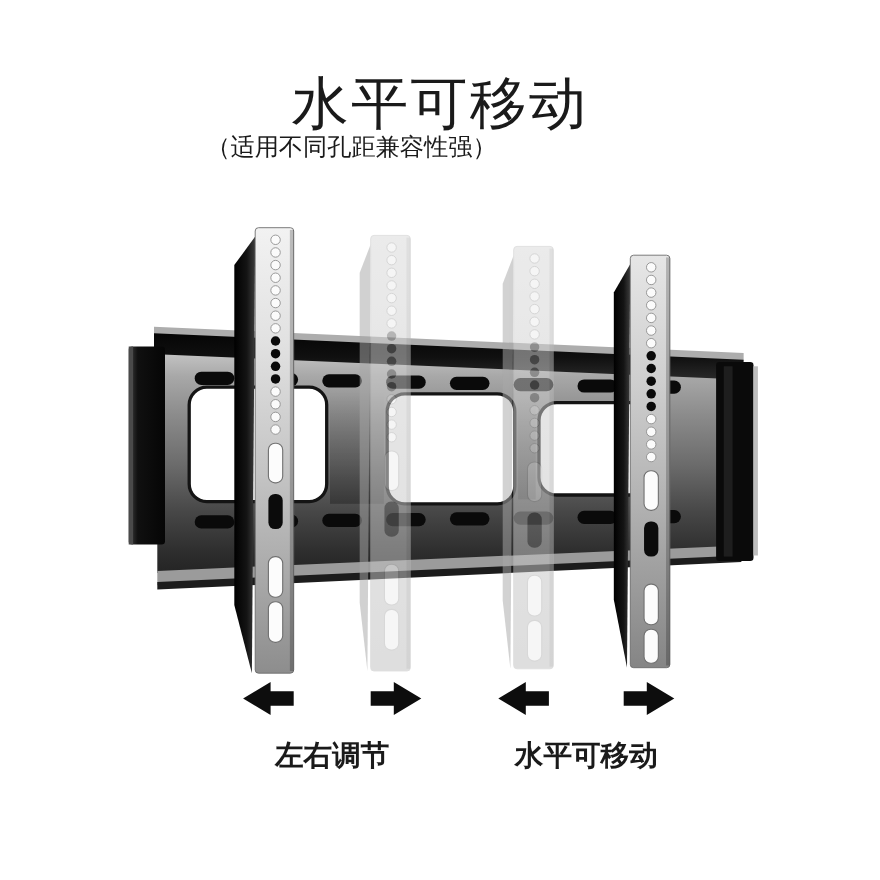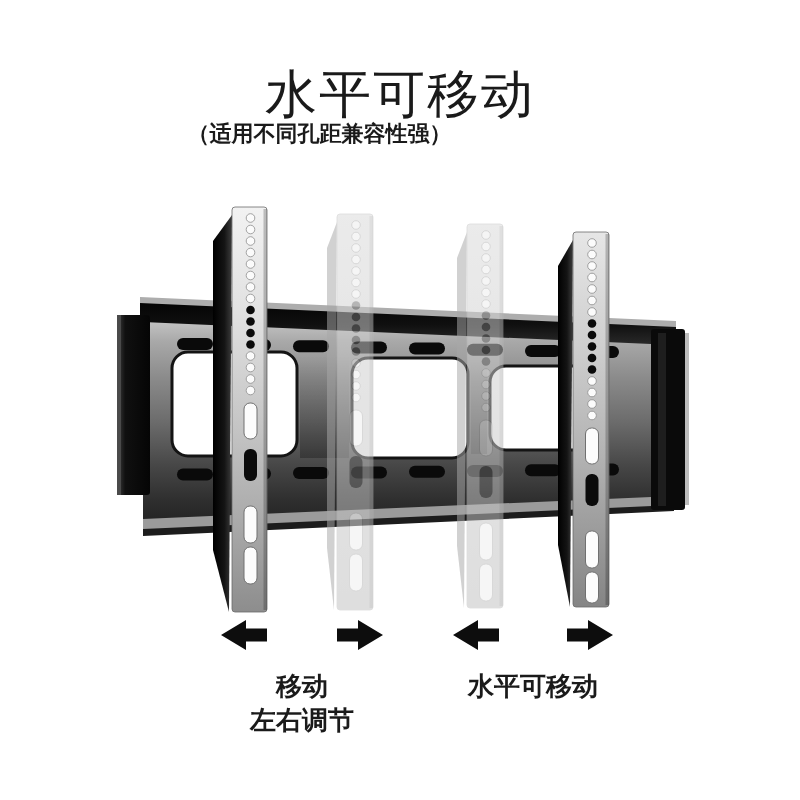--- a/index.html
+++ b/index.html
@@ -8,21 +8,21 @@
     background:#ffffff;color:#1a1a1a;
     font-family:"Liberation Sans","DejaVu Sans",sans-serif;
   }
   .stage{position:absolute;inset:0;}
   .title{
     position:absolute;top:60px;left:0;width:800px;margin:0;
     text-align:center;font-size:52px;font-weight:400;letter-spacing:2px;
   }
   .subtitle{
     position:absolute;top:119px;left:0;width:639px;
-    text-align:center;font-size:22px;font-weight:700;letter-spacing:0px;
+    text-align:center;font-size:22px;font-weight:400;letter-spacing:0px;
   }
   .illustration{position:absolute;left:0;top:0;}
   .caption{
     position:absolute;top:669px;width:210px;
     text-align:center;font-size:26px;font-weight:700;line-height:34px;
   }
   .caption-left{left:197px;}
   .caption-right{left:428px;}
 </style>
 </head>
@@ -236,20 +236,19 @@
 
     <g fill="#0d0d0d">
       <path d="M267,628.5 H246 V620 L221,635 L246,650 V641.5 H267 Z"></path>
       <path d="M337,628.5 H358 V620 L383,635 L358,650 V641.5 H337 Z"></path>
       <path d="M499,628.5 H478 V620 L453,635 L478,650 V641.5 H499 Z"></path>
       <path d="M567,628.5 H588 V620 L613,635 L588,650 V641.5 H567 Z"></path>
     </g>
   </svg>
 
   <div class="caption caption-left">
-    <div>移动</div>
     <div>左右调节</div>
   </div>
   <div class="caption caption-right">
     <div>水平可移动</div>
   </div>
 
 </div>
 
 </body></html>

